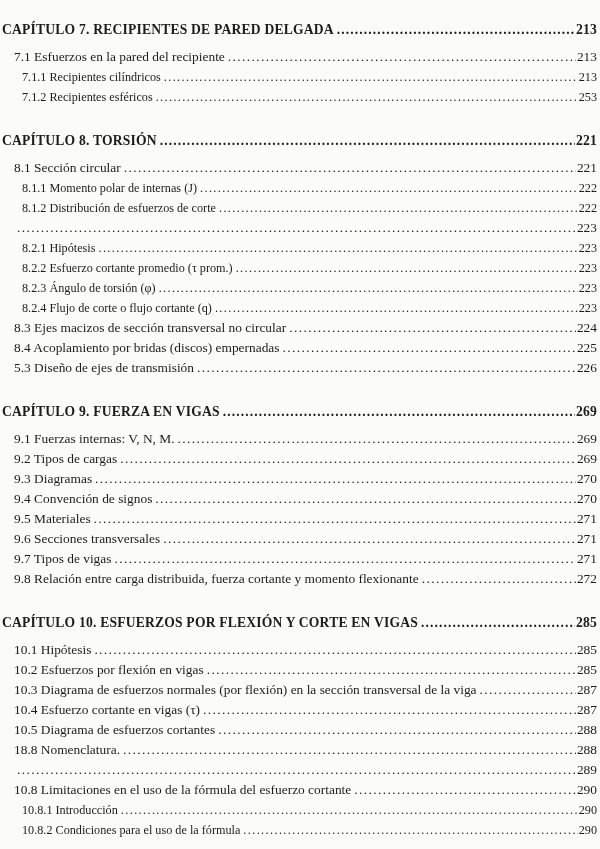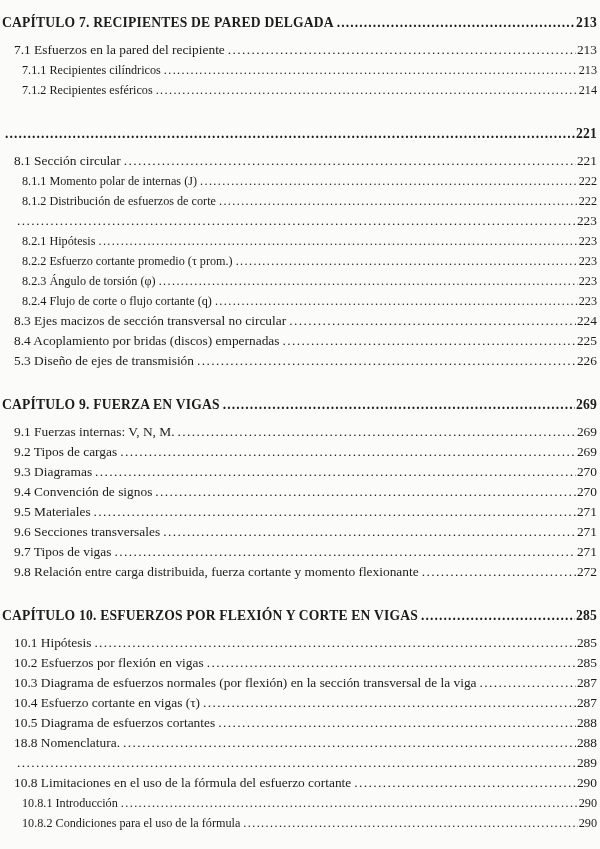--- a/index.html
+++ b/index.html
@@ -6,21 +6,21 @@
   html, body { margin: 0; padding: 0; }
   body {
     width: 600px; height: 849px;
     background: #fbfbfa;
     color: #1c1c1c;
     font-family: "Liberation Serif", serif;
     overflow: hidden;
   }
   .page {
     width: 600px; height: 849px;
-    padding: 13px 3px 0 2px;
+    padding: 20px 3px 0 2px;
     overflow: hidden;
   }
   .row {
     display: flex;
     align-items: baseline;
     height: 20px;
     line-height: 20px;
     overflow: hidden;
   }
   .row .title { white-space: nowrap; flex: 0 0 auto; }
@@ -64,23 +64,24 @@
     <span class="pagenum">213</span>
   </div>
     <div class="row l2">
     <span class="title">7.1.1 Recipientes cilíndricos</span>
     <span class="leader"></span>
     <span class="pagenum">213</span>
   </div>
     <div class="row l2">
     <span class="title">7.1.2 Recipientes esféricos</span>
     <span class="leader"></span>
-    <span class="pagenum">214</span>
-  </div>
-    <div class="row chapter-row">
+    <span class="pagenum">253</span>
+  </div>
+    <div class="row chapter-row">
+    <span class="title">CAPÍTULO 8. TORSIÓN</span>
     <span class="leader"></span>
     <span class="pagenum">221</span>
   </div>
     <div class="row l1">
     <span class="title">8.1 Sección circular</span>
     <span class="leader"></span>
     <span class="pagenum">221</span>
   </div>
     <div class="row l2">
     <span class="title">8.1.1 Momento polar de internas (J)</span>

